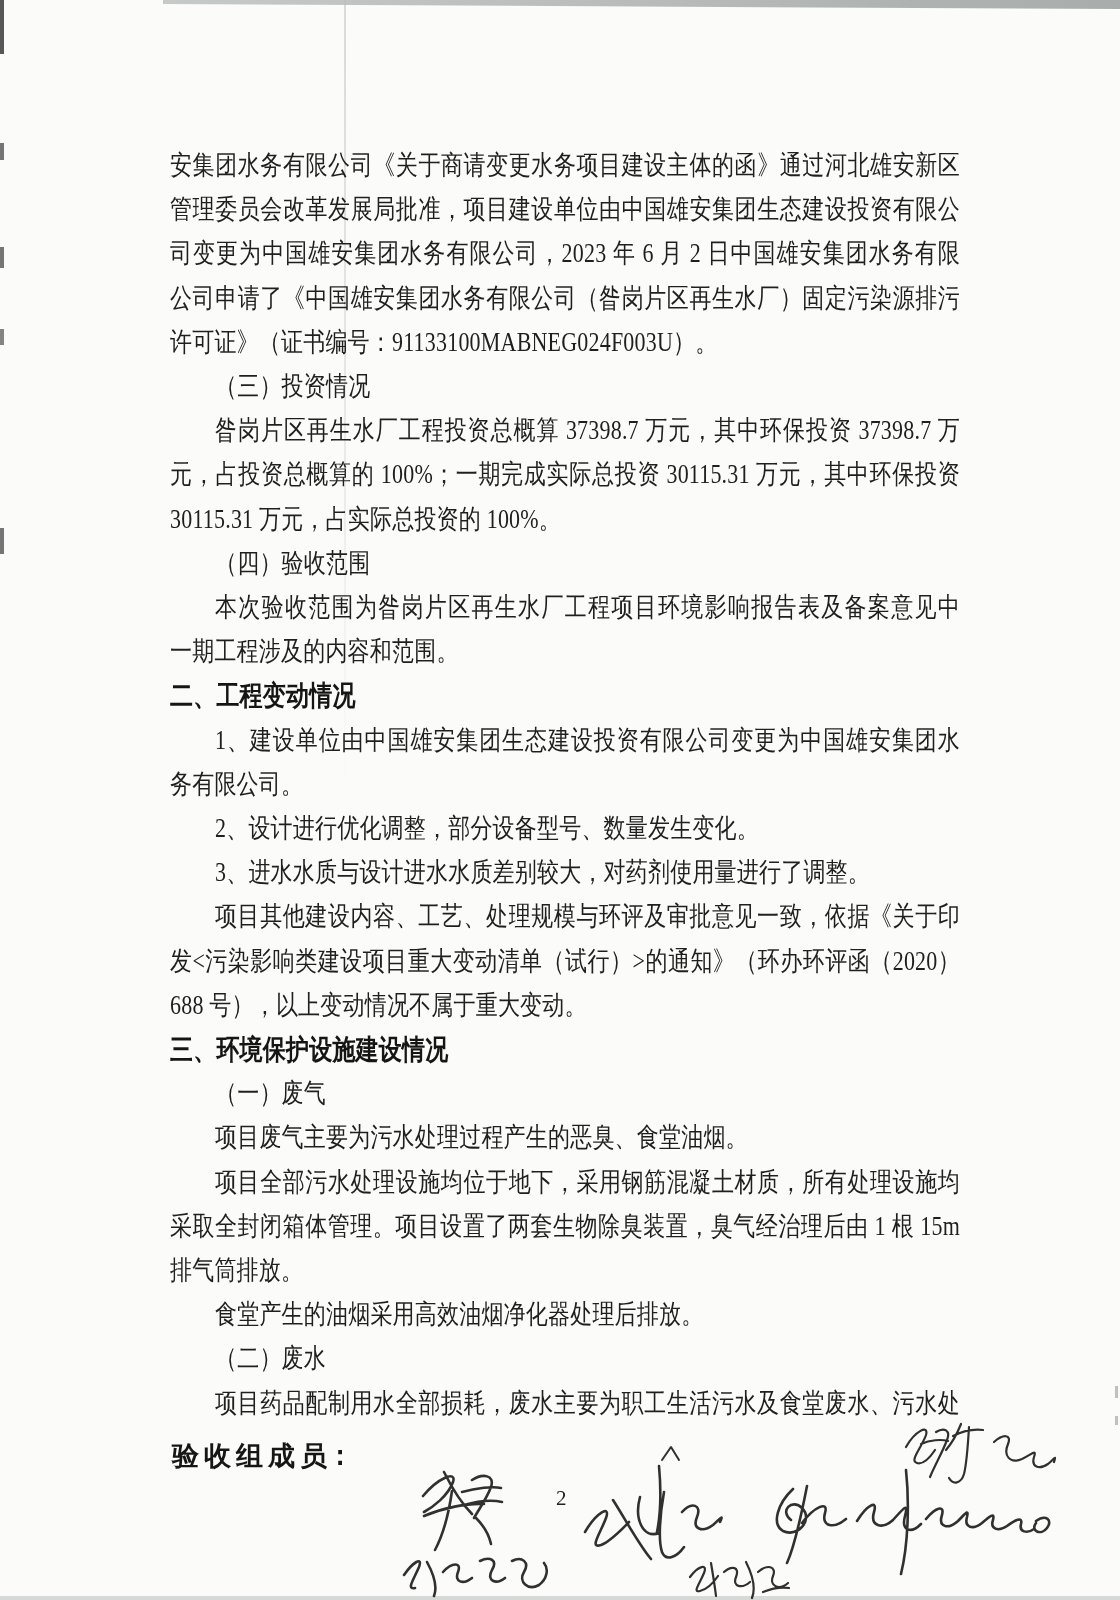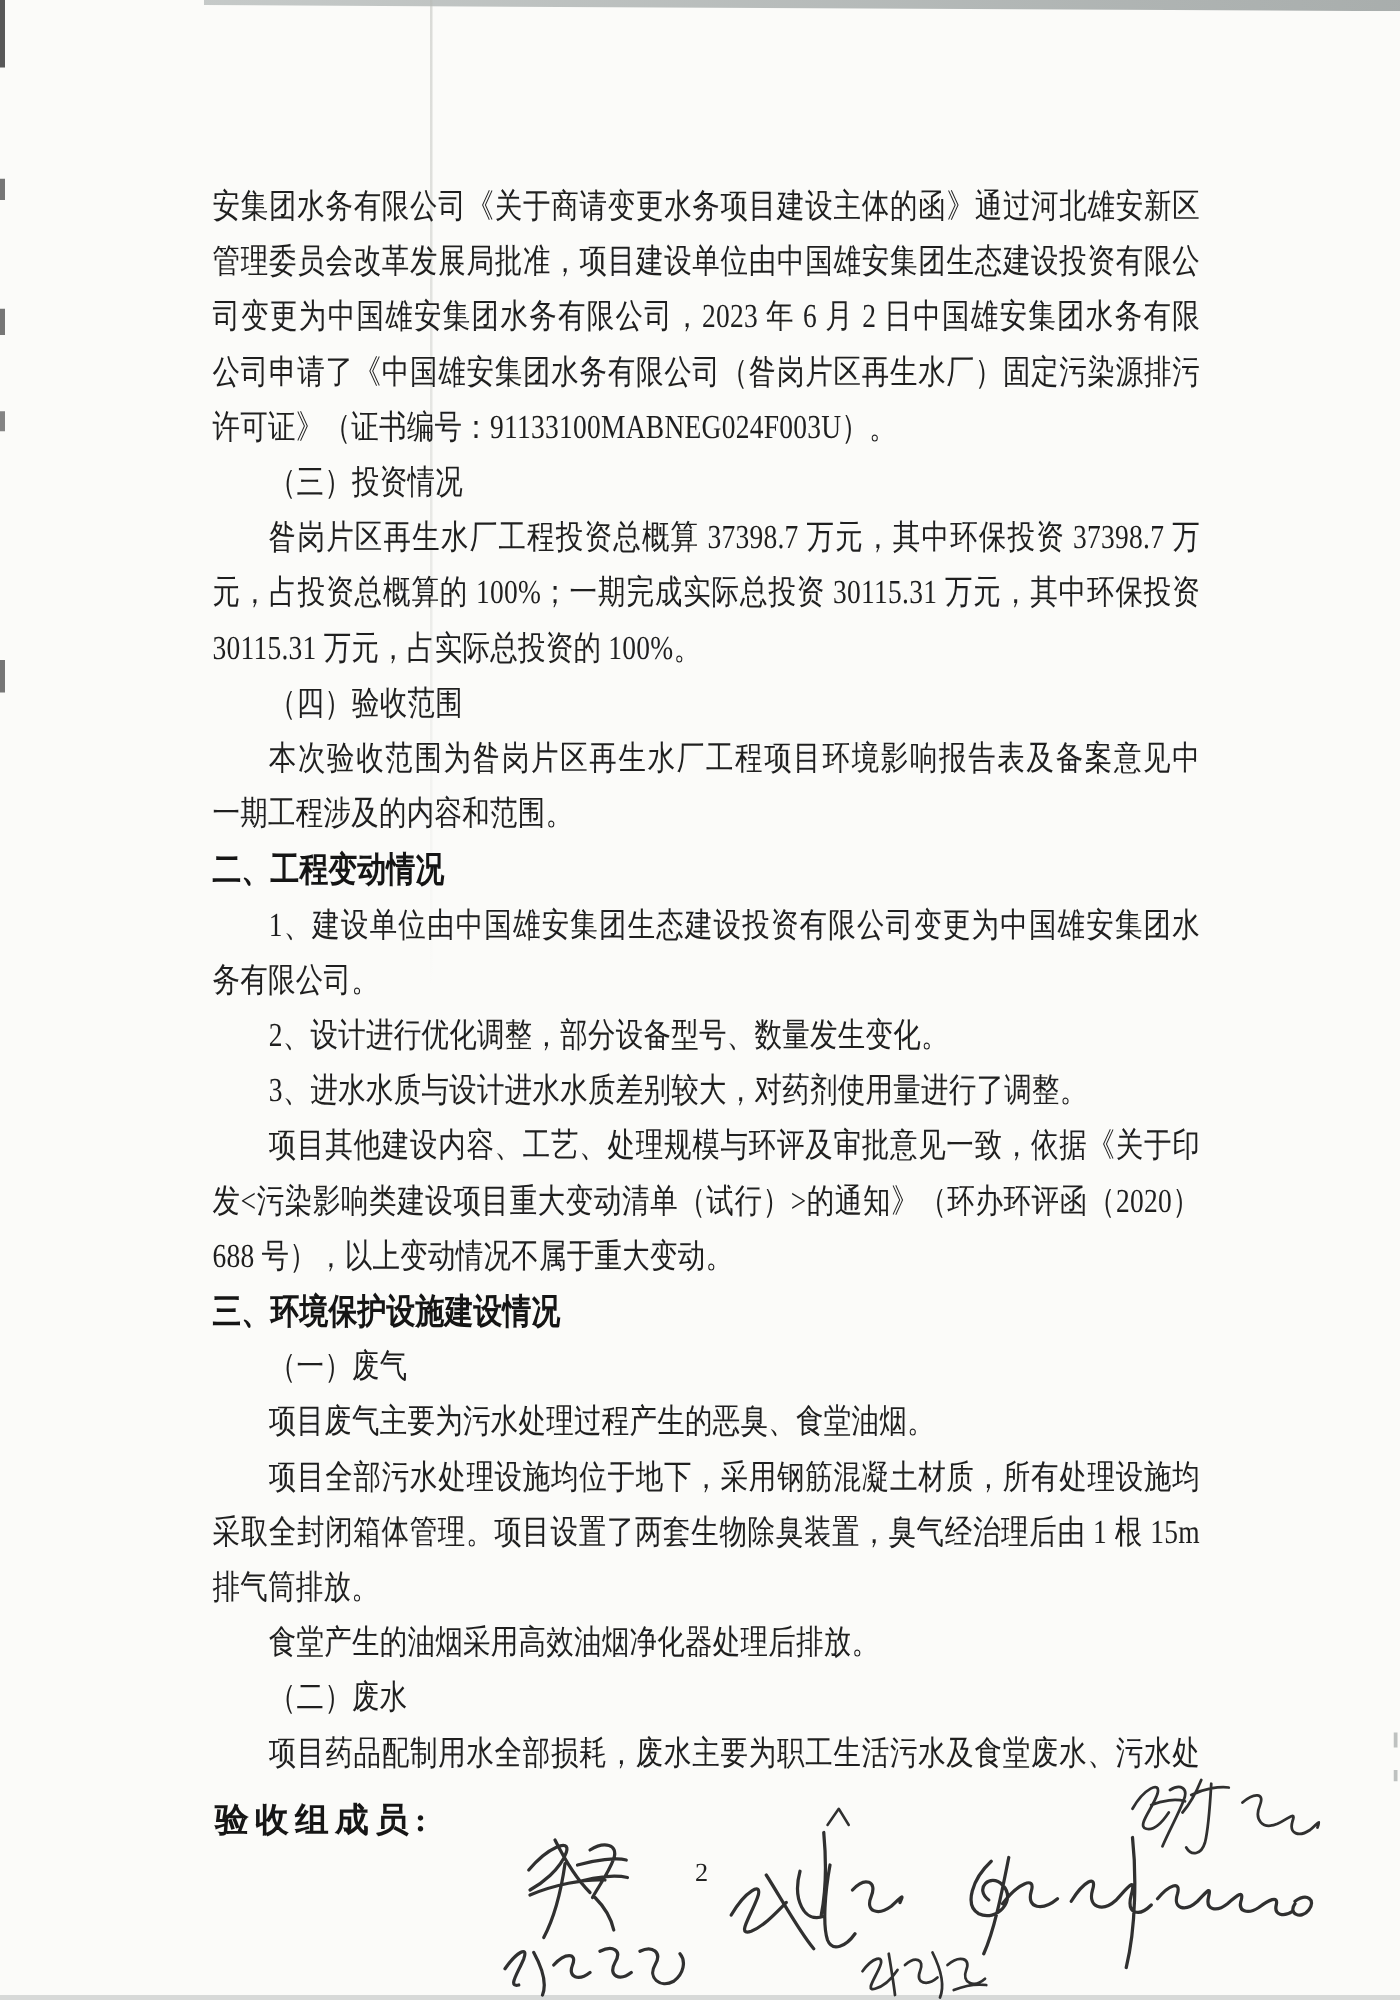--- a/index.html
+++ b/index.html
@@ -30,21 +30,21 @@
     font-weight:700;
     font-family:"Liberation Sans","DejaVu Sans",sans-serif;
     font-size:23px;
     color:#151515;
   }
   .members-label{
     position:absolute;
     left:172px;top:1438px;
     font-size:27px;
     font-weight:700;
-    font-family:Liberation Serif, serif;
+    font-family:Liberation Mono, monospace;
     letter-spacing:5px;
     color:#161616;
   }
   .sup-mark{
     position:absolute;
     left:556px;top:1486px;
     font-size:21px;
     color:#222;
     font-family:"Liberation Serif","DejaVu Serif",serif;
   }

